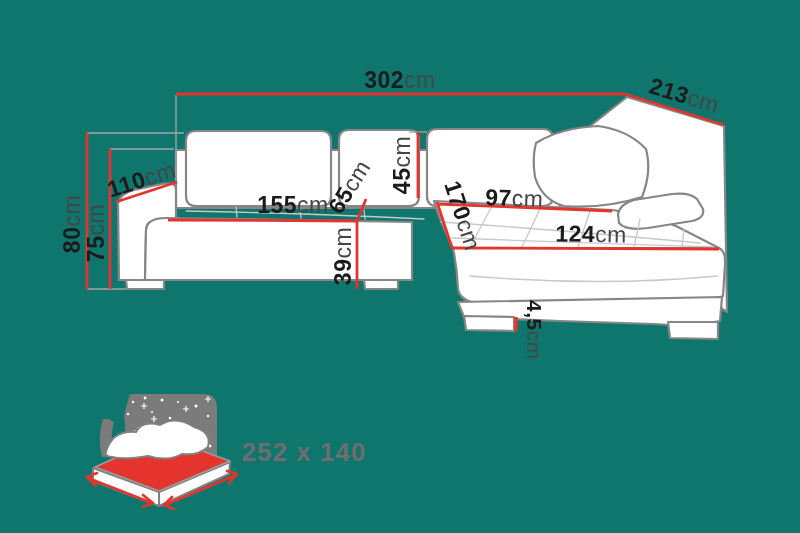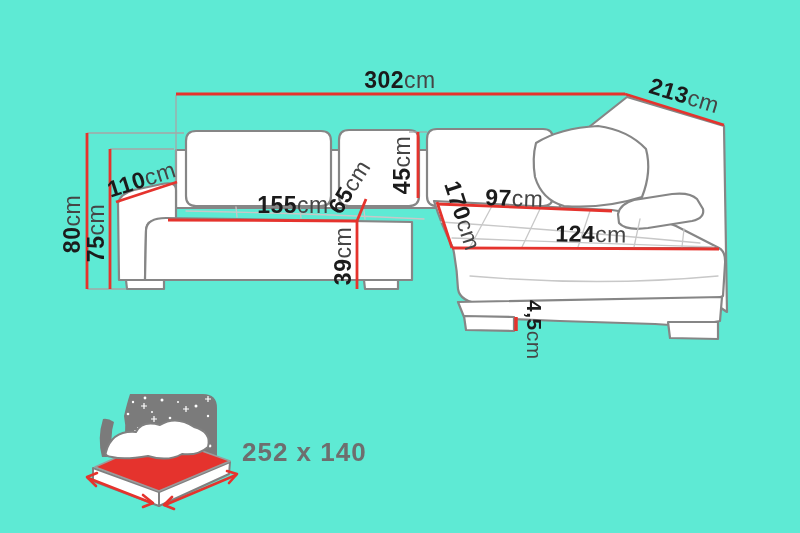--- a/index.html
+++ b/index.html
@@ -1,17 +1,17 @@
 <!DOCTYPE html>
 <html><head>
 <meta charset="utf-8">
 <style>
   html,body{margin:0;padding:0;background:#ffffff;}
   .canvas{
-    width:800px;height:533px;position:relative;background:#5eead4;overflow:hidden;
+    width:800px;height:533px;position:relative;background:#0f766e;overflow:hidden;
     font-family:"Liberation Sans", sans-serif;
     text-align:center;
   }
   svg{display:block;}
   .outline{fill:#ffffff;stroke:#868686;stroke-width:2.2;stroke-linejoin:round;stroke-linecap:round;}
   .soft{fill:none;stroke:#c8c8c8;stroke-width:1.3;stroke-linecap:round;}
   .ext{fill:none;stroke:#a6a6a6;stroke-width:1.3;}
   .dim{fill:none;stroke:#e5332d;stroke-width:2.8;stroke-linecap:butt;}
   .dim-thick{fill:none;stroke:#e5332d;stroke-width:3.5;}
   .dim-label{font-size:23px;letter-spacing:0.5px;}

